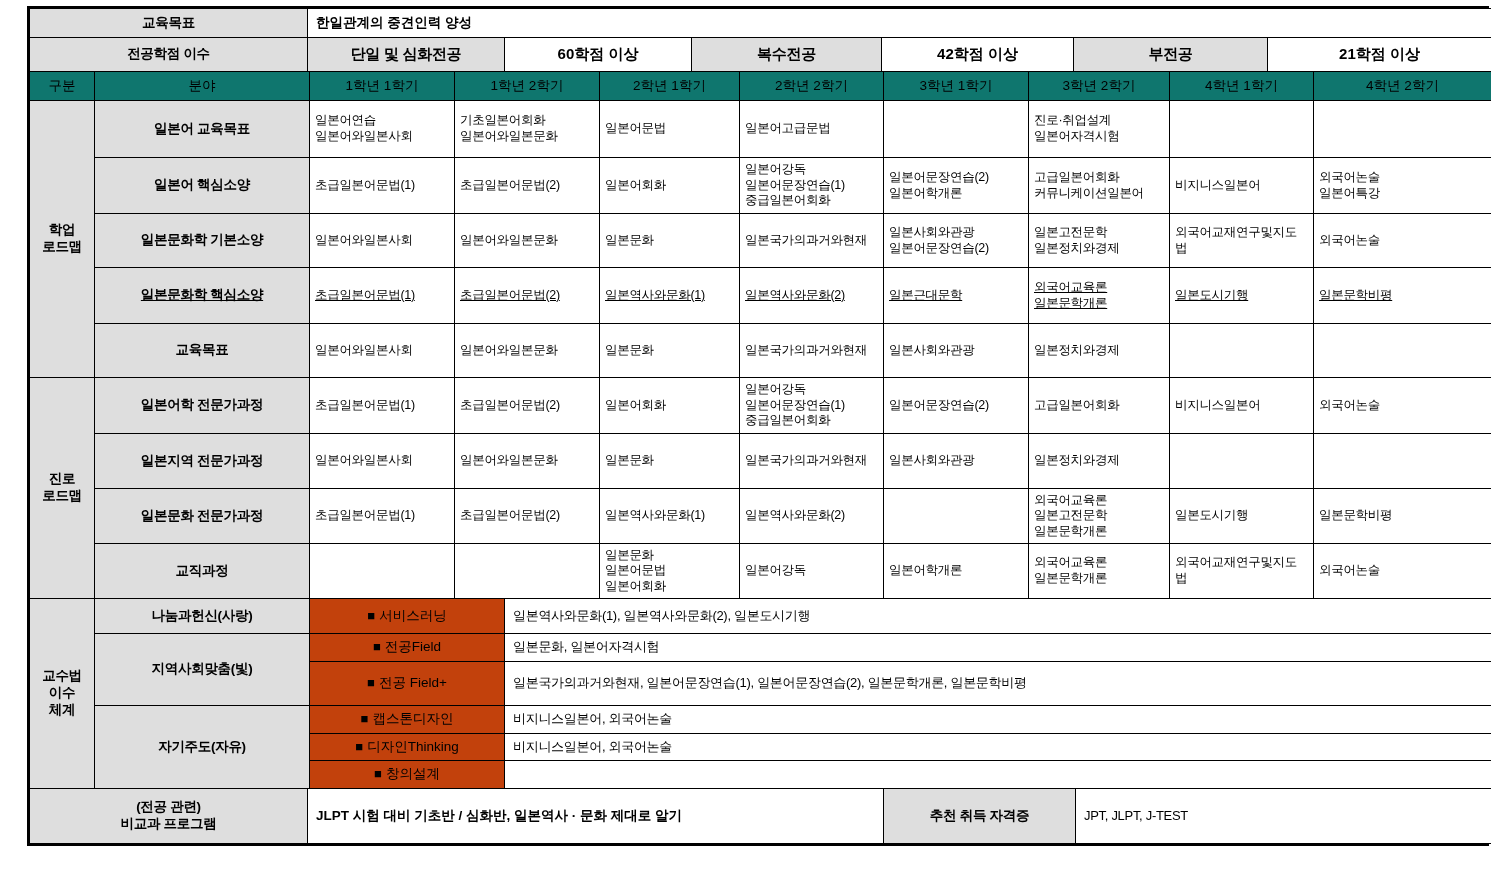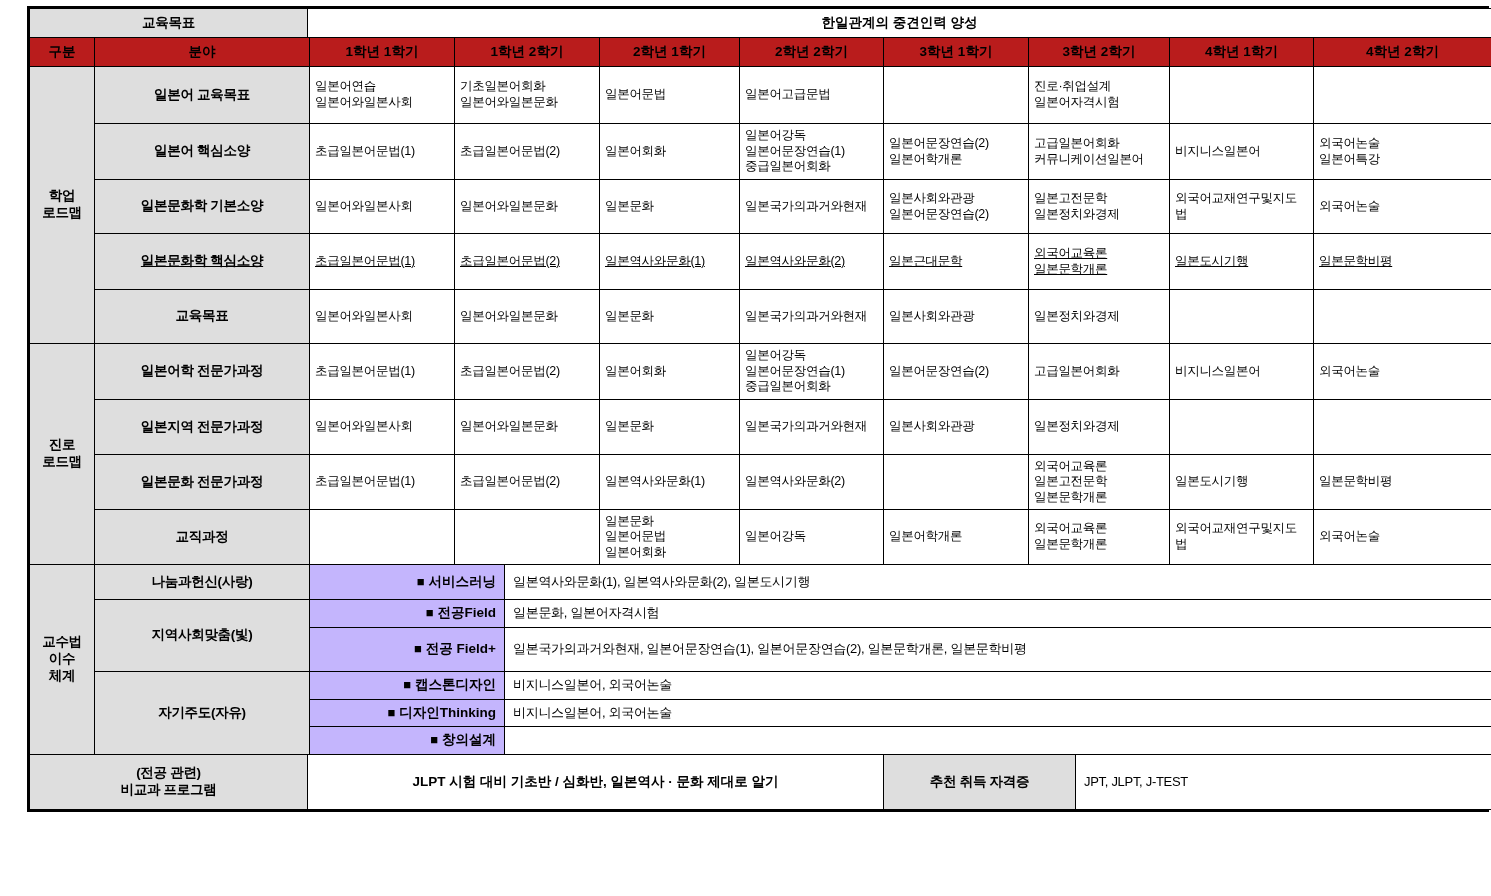--- a/index.html
+++ b/index.html
@@ -31,52 +31,52 @@
   td {
     border: 1px solid #000;
     white-space: pre-line;
     overflow: hidden;
     line-height: 1.25;
     vertical-align: middle;
   }
   
   .tablewrap { border: 2px solid #000; }
   td.hdr {
-    background: #b91c1c;
-    font-weight: bold;
+    background: #0f766e;
+    font-weight: normal;
     text-align: center;
     font-size: 13.5px;
   }
   td.lbl {
     background: #dedede;
     font-weight: bold;
     text-align: center;
     font-size: 13.5px;
     letter-spacing: -0.3px;
   }
   td.big { font-weight: bold; text-align: center; font-size: 15px; }
   td.bigw { font-weight: bold; text-align: center; font-size: 15px; background: #ffffff; }
   td.val {
     font-weight: bold;
     font-size: 13.5px;
-    text-align: center;
+    text-align: left;
     padding: 2px 8px;
     background: #ffffff;
   }
   td.course {
     font-size: 12.5px;
     text-align: left;
     padding: 2px 5px;
     background: #ffffff;
     letter-spacing: -0.3px;
   }
   td.method {
-    background: #c4b5fd;
-    font-weight: bold;
-    text-align: right;
+    background: #c2410c;
+    font-weight: normal;
+    text-align: center;
     font-size: 13.5px;
     padding: 2px 8px;
   }
   td.courses {
     font-size: 13px;
     text-align: left;
     padding: 2px 8px;
     background: #ffffff;
     letter-spacing: -0.3px;
   }
@@ -96,20 +96,29 @@
           <col style="width:187px">
         <col style="width:190px">
           <col style="width:192px">
           <col style="width:194px">
           <col style="width:224px">
       </colgroup>
       <tbody>
           <tr style="height:29px">
         <td class="lbl">교육목표</td>
         <td class="val" colspan="6">한일관계의 중견인력 양성</td>
+      </tr>
+      <tr style="height:34px">
+        <td class="lbl">전공학점 이수</td>
+        <td class="lbl big">단일 및 심화전공</td>
+        <td class="bigw">60학점 이상</td>
+        <td class="lbl big">복수전공</td>
+        <td class="bigw">42학점 이상</td>
+        <td class="lbl big">부전공</td>
+        <td class="bigw">21학점 이상</td>
       </tr>
     </tbody>
       </table>
 
     <table>
       <colgroup>
         <col style="width:65px">
           <col style="width:215px">
         <col style="width:145px">
           <col style="width:145px">

